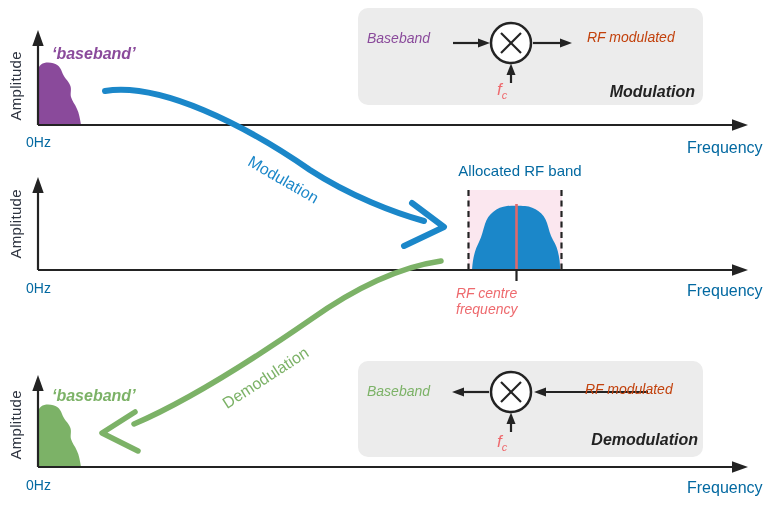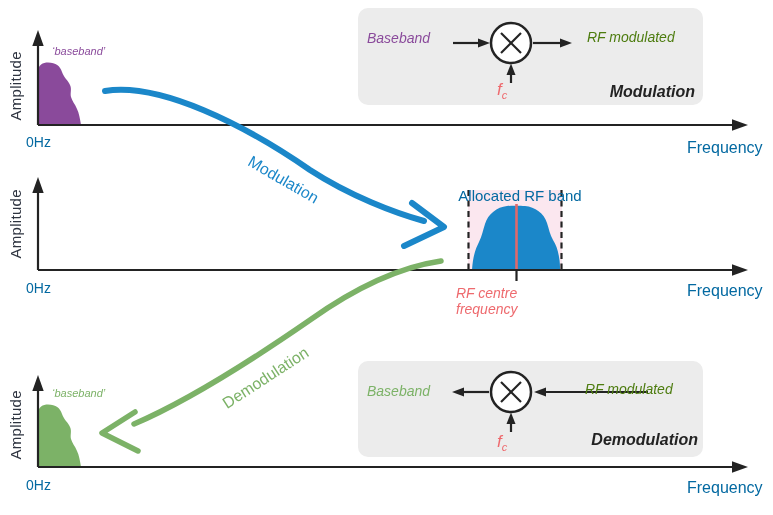--- a/index.html
+++ b/index.html
@@ -7,31 +7,31 @@
          font-family:"Liberation Sans",sans-serif;}
   .gbox{position:absolute;background:#ececec;border-radius:10px;}
   #box-mod{left:358px;top:8px;width:345px;height:97px;}
   #box-demod{left:358px;top:361px;width:345px;height:96px;}
   svg.layer{position:absolute;left:0;top:0;}
   .t{position:absolute;white-space:nowrap;line-height:1.18;color:#0369a1;}
   .vlabel{width:100px;text-align:center;transform:rotate(-90deg);transform-origin:center;
           font-size:15px;color:#2e3440;letter-spacing:0.3px;}
   .axis-lab{font-size:16px;}
   .zero{font-size:14px;}
-  .sig{font-size:11px;font-style:italic;font-weight:normal;}
+  .sig{font-size:16px;font-style:italic;font-weight:bold;}
   .sig.purple{color:#8a4a9b;}
   .sig.green{color:#7cb267;}
-  .band-lab{font-size:15px;width:180px;text-align:center;margin-top:25px;}
+  .band-lab{font-size:15px;width:180px;text-align:center;}
   .centre-lab{font-size:14px;font-style:italic;color:#ee6a6e;width:121px;line-height:16px;}
   .curve-lab{font-size:16px;width:140px;text-align:center;}
   .curve-lab.blue{color:#1b87c9;transform:rotate(30deg);}
   .curve-lab.green{color:#7cb267;transform:rotate(-33deg);}
   .boxtxt{font-size:14px;font-style:italic;}
   .boxtxt.purple{color:#8a4a9b;}
-  .boxtxt.blue{color:#4d7c0f;}
+  .boxtxt.blue{color:#c2410c;}
   .boxtxt.green{color:#7cb267;}
   .boxtitle{font-size:16px;font-style:italic;font-weight:bold;color:#232323;width:180px;text-align:right;}
   .fc{font-size:17px;font-style:italic;color:#ee6a6e;width:30px;text-align:left;}
   .fcsub{font-size:11px;font-style:italic;vertical-align:-4px;}
   .rsub{font-size:10px;vertical-align:-3px;}
 </style>
 </head>
 <body>
 
 <div class="stage">

